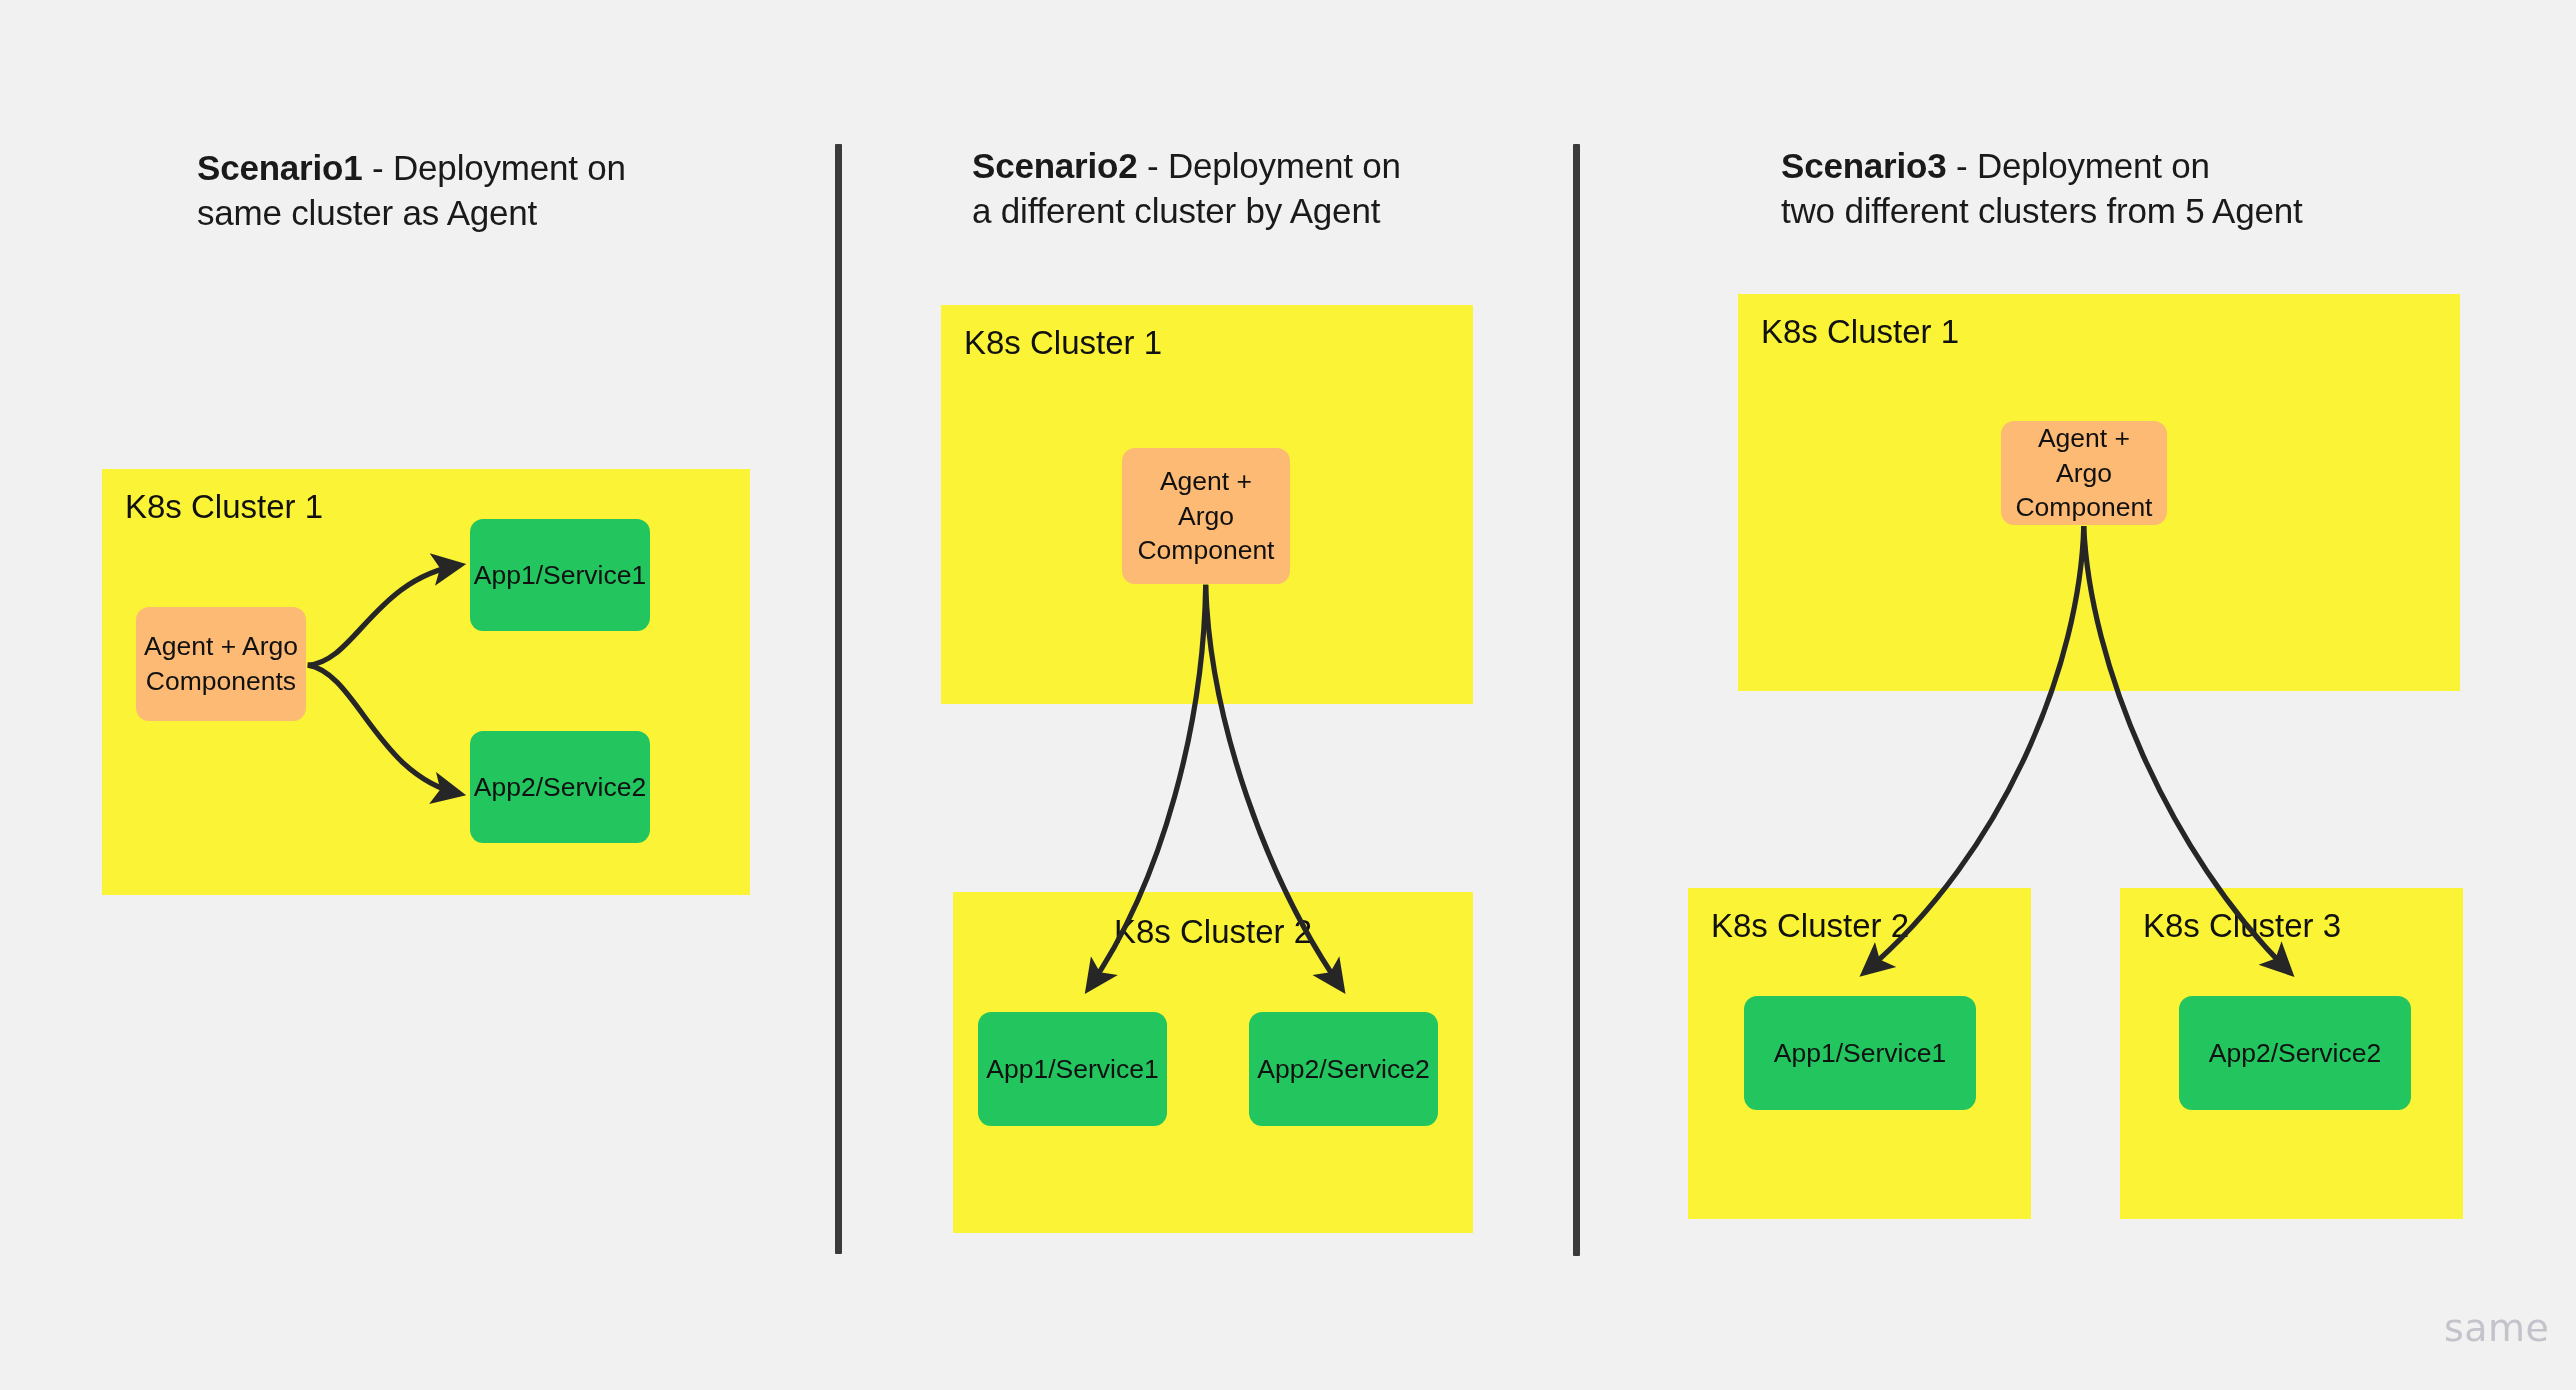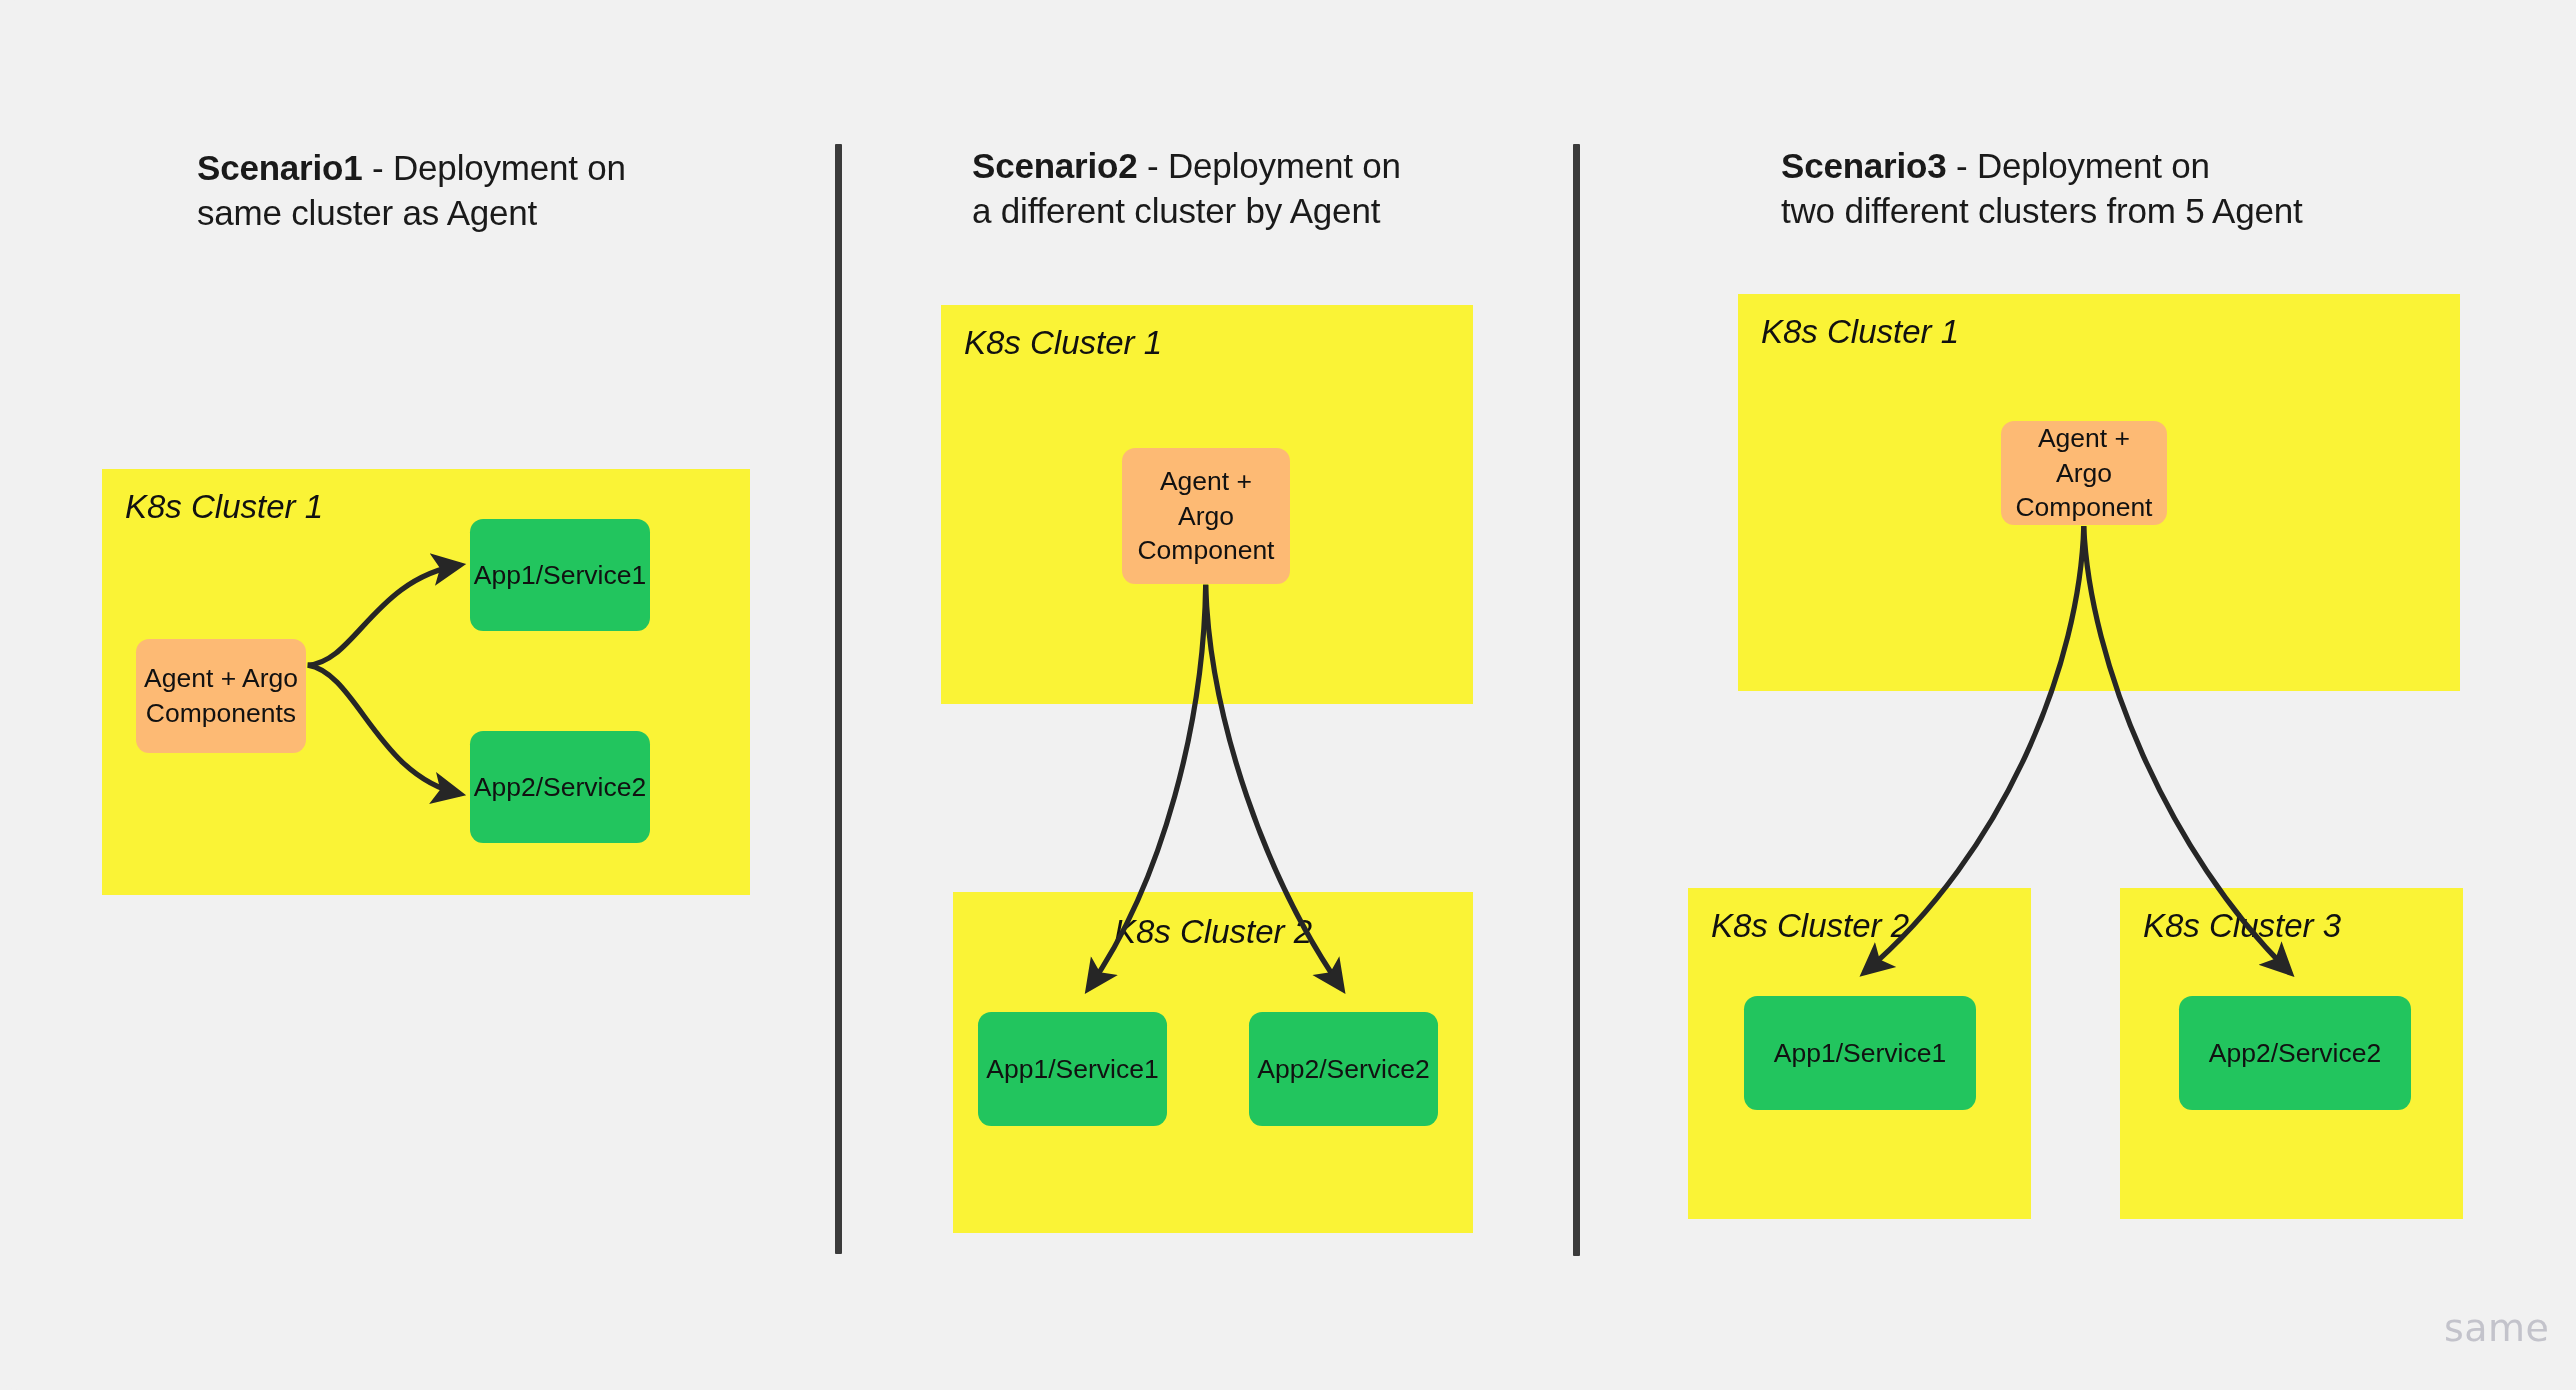--- a/index.html
+++ b/index.html
@@ -42,21 +42,20 @@
     position: absolute;
     width: 6.6px;
     background: #3b3b3b;
     border-radius: 0.9px;
   }
   
   .cluster {
     position: absolute;
     background: #FAF336;
     box-sizing: border-box;
-    font-style: italic;
   }
   .cluster-label {
     position: absolute;
     color: #111111;
     font-size: 33px;
     line-height: 1;
     white-space: nowrap;
   }
   .cluster-label.left {
     left: 23px;
@@ -122,21 +121,21 @@
   <div class="heading" style="left:1781px; top:144px; width:587px;"><span class="lead">Scenario3</span><span> - Deployment on
 two different clusters from 5 Agent</span></div>
 
   <div class="divider" style="left:835px; top:144px; height:1110px;"></div>
   <div class="divider" style="left:1573px; top:144px; height:1112px;"></div>
 
   <div class="cluster" style="left:102px; top:469px; width:648px; height:426px;">
     <div class="cluster-label left">K8s Cluster 1</div>
   </div>
 
-  <div class="node green" style="left:136px; top:639px; width:170px; height:114px;">
+  <div class="node green" style="left:136px; top:607px; width:170px; height:114px;">
     <span>Agent + Argo
 Components</span>
   </div>
 
   <div class="node cyan" style="left:470px; top:519px; width:180px; height:112px;">
     <span>App1/Service1</span>
   </div>
 
   <div class="node cyan" style="left:470px; top:731px; width:180px; height:112px;">
     <span>App2/Service2</span>

